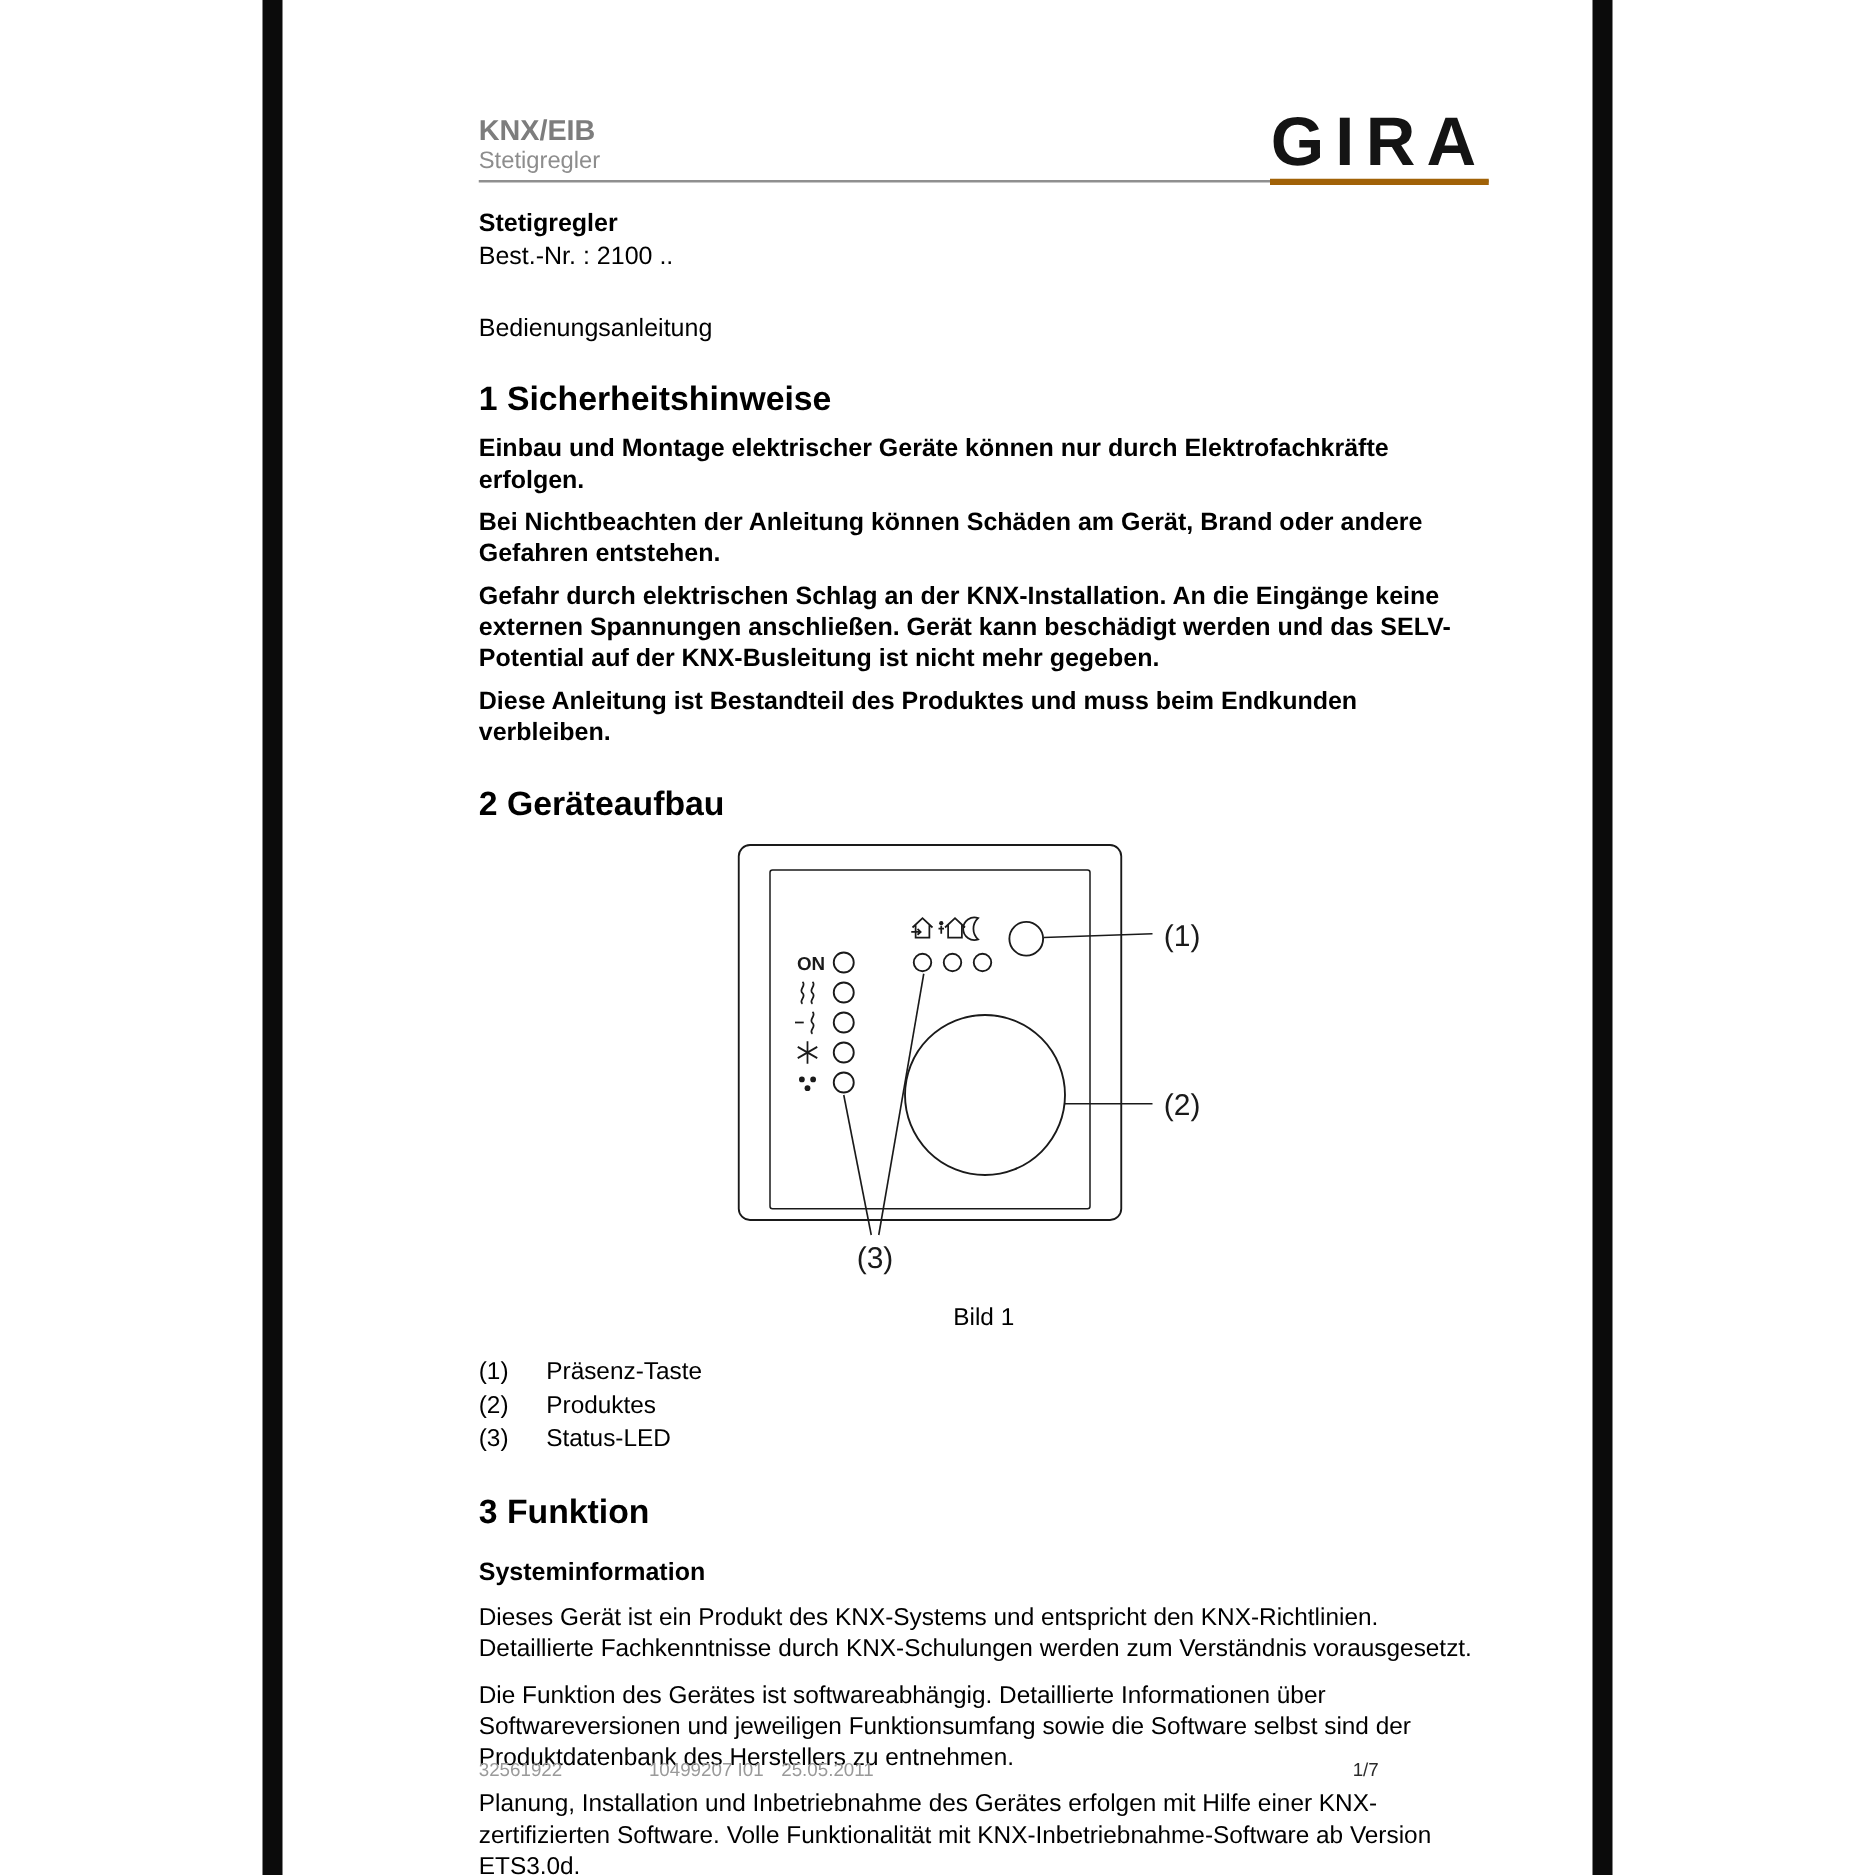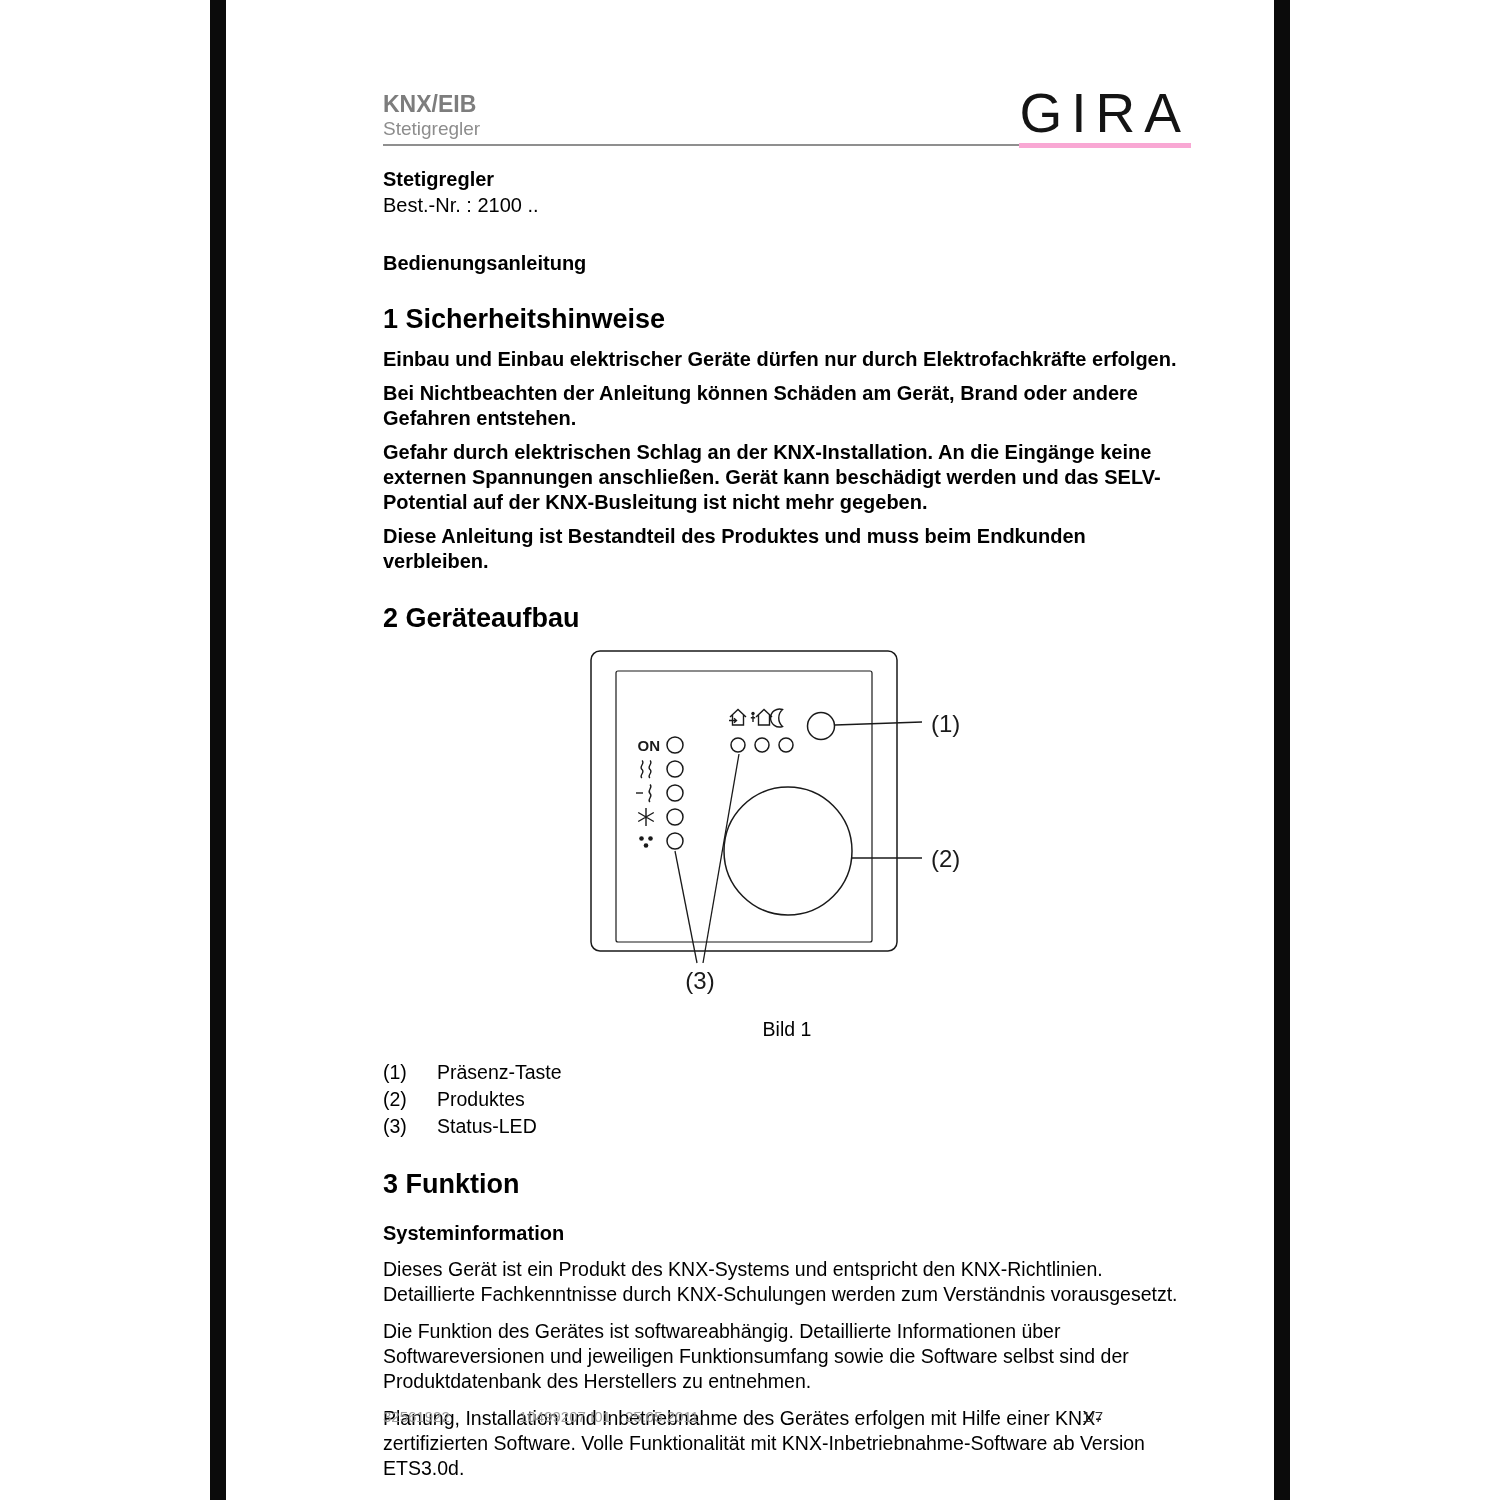--- a/index.html
+++ b/index.html
@@ -10,26 +10,26 @@
   .edge-bar{position:absolute;top:0;width:16px;height:1500px;background:#0b0b0b;}
   .edge-left{left:210px;}
   .edge-right{left:1274px;}
 
   .content{position:absolute;left:383px;top:86px;width:808px;}
 
   .doc-header{display:flex;justify-content:space-between;align-items:flex-end;
     border-bottom:2px solid #8f8f8f;height:58px;}
   .hdr-sys{font-size:23px;font-weight:bold;color:#7d7d7d;line-height:1.2;}
   .hdr-sub{font-size:19px;color:#8d8d8d;line-height:1.2;padding-bottom:3px;}
-  .logo{font-size:55px;font-weight:normal;letter-spacing:9px;line-height:0.82;
-    color:#141414;border-bottom:5px solid #f9a8d4;margin-bottom:-4px;padding:0 1px 7px 1px;}
+  .logo{font-size:55px;font-weight:bold;letter-spacing:9px;line-height:0.82;
+    color:#141414;border-bottom:5px solid #a16207;margin-bottom:-4px;padding:0 1px 7px 1px;}
 
   .product{margin-top:20px;font-size:20px;line-height:26px;}
   .product-name{font-weight:bold;}
-  .doc-type{margin-top:34px;font-weight:bold;font-size:20px;}
+  .doc-type{margin-top:34px;font-weight:normal;font-size:20px;}
 
   h1{font-size:27px;font-weight:bold;margin:30px 0 12px 0;line-height:1.1;}
   p.safety{font-weight:bold;font-size:20px;line-height:25px;margin:0 0 9px 0;}
   p.body{font-size:19.5px;line-height:25px;margin:12px 0 10px 0;}
   h2{font-size:20px;font-weight:bold;margin:22px 0 8px 0;}
 
   .figure{position:relative;height:398px;margin-top:6px;}
   .device-svg{position:absolute;left:170px;top:0;}
   .figure-caption{position:absolute;left:0;right:0;bottom:2px;text-align:center;font-size:19.5px;}
 
@@ -61,21 +61,21 @@
   </div>
 
   <div class="product">
     <div class="product-name">Stetigregler</div>
     <div>Best.-Nr. : 2100 ..</div>
   </div>
 
   <div class="doc-type">Bedienungsanleitung</div>
 
   <h1>1 Sicherheitshinweise</h1>
-  <p class="safety">Einbau und Einbau elektrischer Geräte dürfen nur durch Elektrofachkräfte erfolgen.</p>
+  <p class="safety">Einbau und Montage elektrischer Geräte können nur durch Elektrofachkräfte erfolgen.</p>
   <p class="safety">Bei Nichtbeachten der Anleitung können Schäden am Gerät, Brand oder andere Gefahren entstehen.</p>
   <p class="safety">Gefahr durch elektrischen Schlag an der KNX-Installation. An die Eingänge keine externen Spannungen anschließen. Gerät kann beschädigt werden und das SELV-Potential auf der KNX-Busleitung ist nicht mehr gegeben.</p>
   <p class="safety">Diese Anleitung ist Bestandteil des Produktes und muss beim Endkunden verbleiben.</p>
 
   <h1>2 Geräteaufbau</h1>
 
   <div class="figure">
     <svg class="device-svg" width="470" height="368" viewBox="0 0 470 368">
       <g fill="none" stroke="#1a1a1a" stroke-width="1.5">
         <rect x="38" y="6" width="306" height="300" rx="9"></rect>

